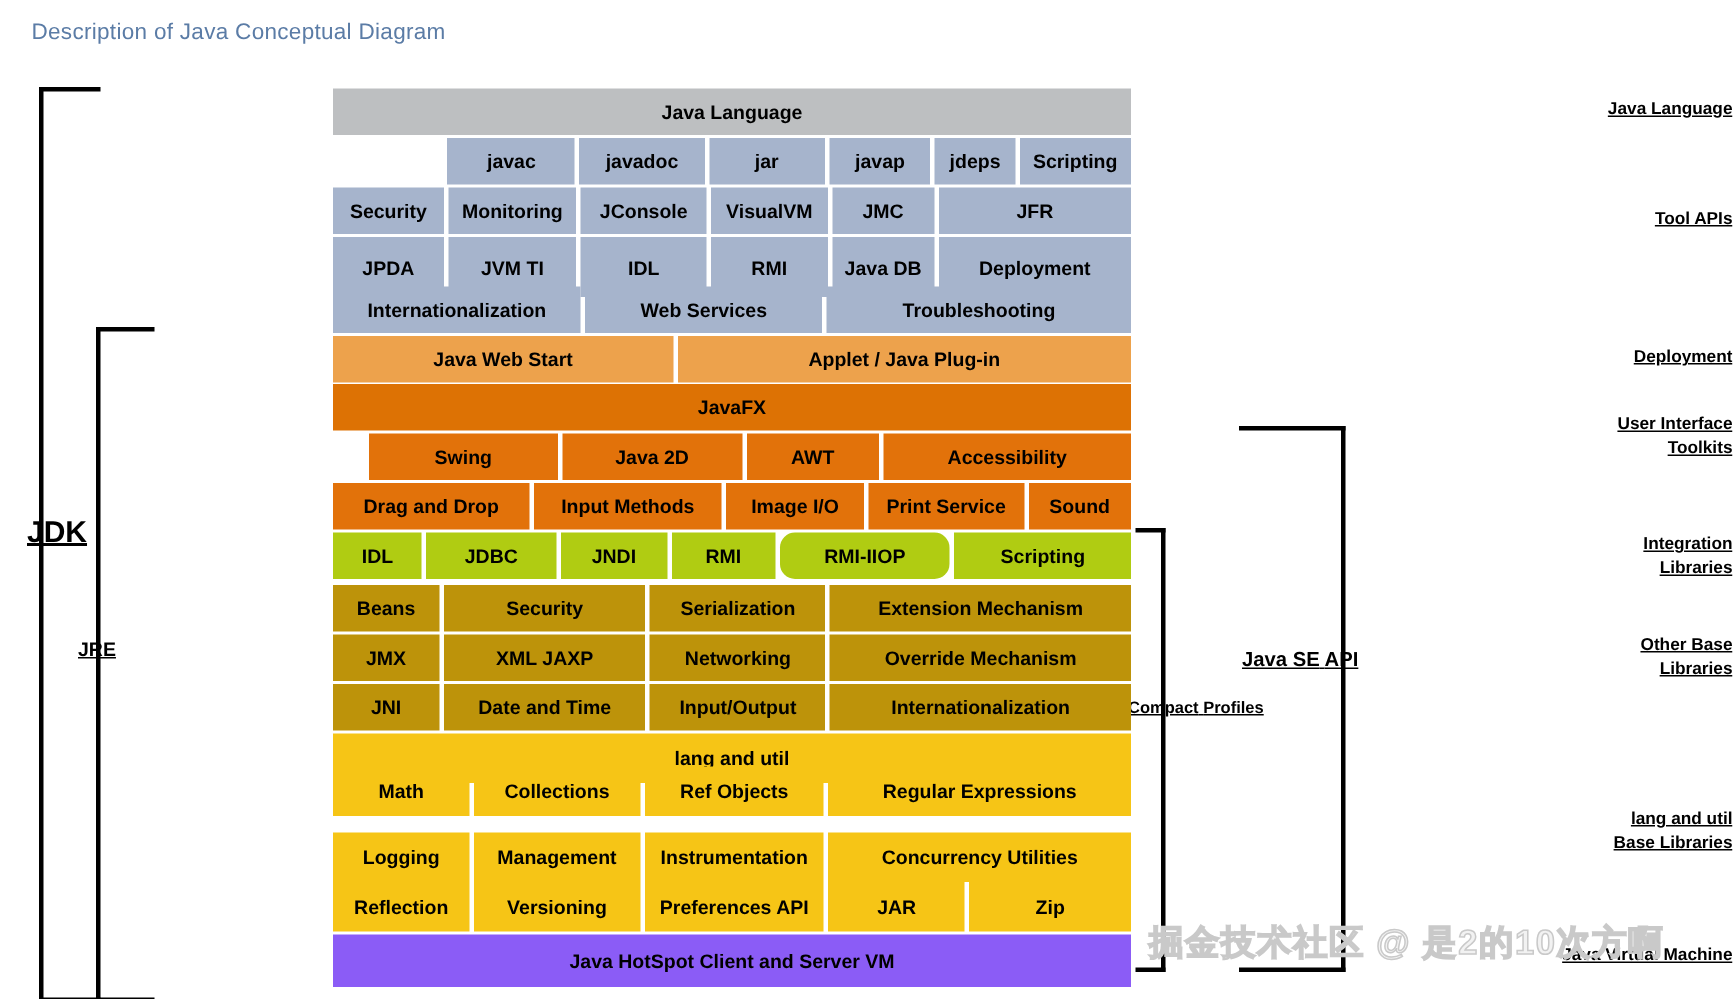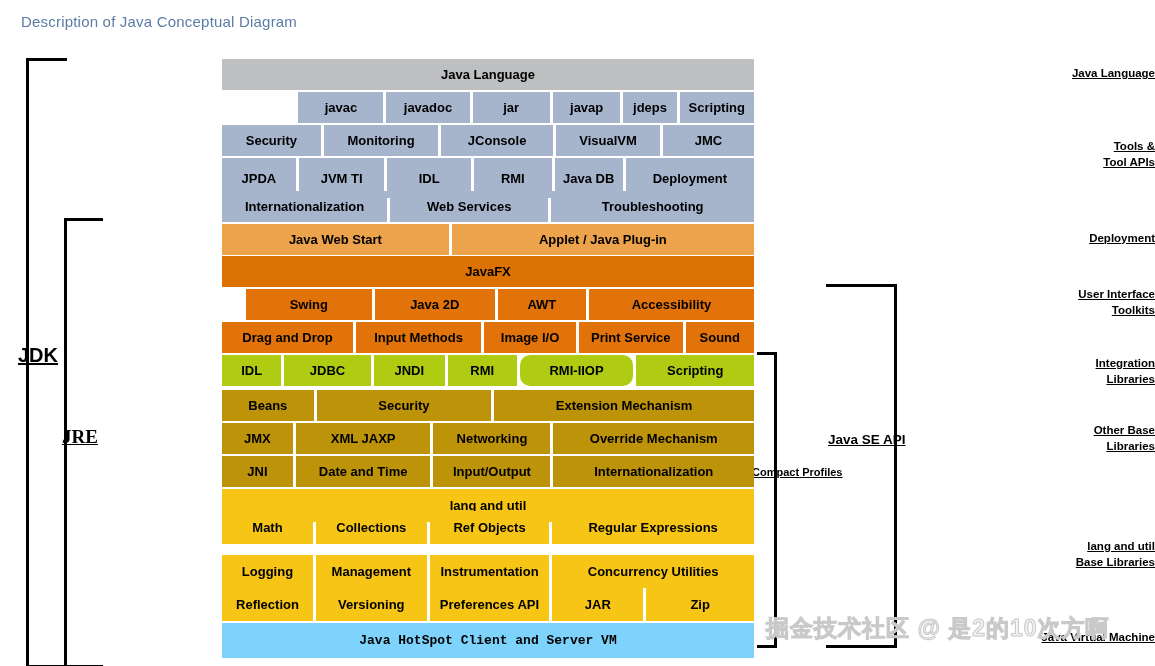--- a/index.html
+++ b/index.html
@@ -50,21 +50,21 @@
 
   
   .c-lang   {background:#bdbfc1;}
   .c-tools  {background:#a6b4cc;}
   .c-deploy {background:#eda24c;}
   .c-javafx {background:#dd7204;}
   .c-ui     {background:#e2720a;}
   .c-integ  {background:#b0cc12;}
   .c-base   {background:#bd930a;}
   .c-langutil{background:#f6c516;}
-  .c-jvm    {background:#7dd3fc;font-family:Liberation Mono, monospace;}
+  .c-jvm    {background:#8b5cf6;}
 
   
   #watermark{
     position:absolute;left:766px;top:613px;
     font-size:23px;font-weight:bold;white-space:nowrap;
     color:#f2f2f2;
     -webkit-text-stroke:1px #c9c9c9;
     text-shadow:0 0 0 #dcdcdc;
     letter-spacing:1px;
   }
@@ -73,48 +73,47 @@
 <body>
 
 <div id="page-title">Description of Java Conceptual Diagram</div>
 
 <div id="diagram">
 
   <div class="bracket br-left br-top br-bottom" style="left:26px;top:58px;width:38px;height:604px;"></div>
   <div class="bracket-label" style="left:18px;top:344px;font-size:20px;">JDK</div>
 
   <div class="bracket br-left br-top br-bottom" style="left:64px;top:218px;width:36px;height:444px;"></div>
-  <div class="bracket-label" style="left:62px;top:426px;font-size:19px;font-family:Liberation Serif, serif;">JRE</div>
+  <div class="bracket-label" style="left:52px;top:426px;font-size:13px;">JRE</div>
 
   <div class="bracket br-right br-top br-bottom" style="left:757px;top:352px;width:17px;height:290px;"></div>
   <div class="bracket-label" style="left:752px;top:466px;width:80px;font-size:11px;">
     <span>Compact</span>
     <span>Profiles</span>
   </div>
 
   <div class="bracket br-right br-top br-bottom" style="left:826px;top:284px;width:68px;height:358px;"></div>
   <div class="bracket-label" style="left:828px;top:432px;width:66px;font-size:13.5px;">
     <span>Java SE</span>
     <span>API</span>
   </div>
 
   <div class="side-label" style="top:66px;width:212px;">
     <span>Java Language</span>
   </div>
 
   <div class="side-label" style="top:139px;width:212px;">
-    <span>Tools &amp;</span>
     <span>Tool APIs</span>
   </div>
 
   <div class="side-label" style="top:231px;width:212px;">
     <span>Deployment</span>
   </div>
 
-  <div class="side-label" style="top:287px;width:212px;">
+  <div class="side-label" style="top:276px;width:212px;">
     <span>User Interface</span>
     <span>Toolkits</span>
   </div>
 
   <div class="side-label" style="top:356px;width:212px;">
     <span>Integration</span>
     <span>Libraries</span>
   </div>
 
   <div class="side-label" style="top:423px;width:212px;">
@@ -142,20 +141,21 @@
       <div class="cell c-tools" style="flex: 70 1 0px;">javap</div>
       <div class="cell c-tools" style="flex: 55 1 0px;">jdeps</div>
       <div class="cell c-tools" style="flex: 77 1 0px;">Scripting</div>
     </div>
   <div class="row" id="row-2" style="top:125px;height:31px;">
       <div class="cell c-tools" style="flex: 76 1 0px;">Security</div>
       <div class="cell c-tools" style="flex: 88 1 0px;">Monitoring</div>
       <div class="cell c-tools" style="flex: 86 1 0px;">JConsole</div>
       <div class="cell c-tools" style="flex: 80 1 0px;">VisualVM</div>
       <div class="cell c-tools" style="flex: 70 1 0px;">JMC</div>
+      <div class="cell c-tools" style="flex: 132 1 0px;">JFR</div>
     </div>
   <div class="row" id="row-3" style="top:158px;height:40px;">
       <div class="cell c-tools" style="flex: 76 1 0px;">JPDA</div>
       <div class="cell c-tools" style="flex: 88 1 0px;">JVM TI</div>
       <div class="cell c-tools" style="flex: 86 1 0px;">IDL</div>
       <div class="cell c-tools" style="flex: 80 1 0px;">RMI</div>
       <div class="cell c-tools" style="flex: 70 1 0px;">Java DB</div>
       <div class="cell c-tools" style="flex: 132 1 0px;">Deployment</div>
     </div>
   <div class="row" id="row-4" style="top:191px;height:31px;">
@@ -187,20 +187,21 @@
       <div class="cell c-integ" style="flex: 61 1 0px;">IDL</div>
       <div class="cell c-integ" style="flex: 89 1 0px;">JDBC</div>
       <div class="cell c-integ" style="flex: 73 1 0px;">JNDI</div>
       <div class="cell c-integ" style="flex: 71 1 0px;">RMI</div>
       <div class="cell c-integ" style="flex: 117 1 0px; border-radius: 10px;">RMI-IIOP</div>
       <div class="cell c-integ" style="flex: 121 1 0px;">Scripting</div>
     </div>
   <div class="row" id="row-10" style="top:390px;height:31px;">
       <div class="cell c-base" style="flex: 72 1 0px;">Beans</div>
       <div class="cell c-base" style="flex: 137 1 0px;">Security</div>
+      <div class="cell c-base" style="flex: 119 1 0px;">Serialization</div>
       <div class="cell c-base" style="flex: 204 1 0px;">Extension Mechanism</div>
     </div>
   <div class="row" id="row-11" style="top:423px;height:31px;">
       <div class="cell c-base" style="flex: 72 1 0px;">JMX</div>
       <div class="cell c-base" style="flex: 137 1 0px;">XML JAXP</div>
       <div class="cell c-base" style="flex: 119 1 0px;">Networking</div>
       <div class="cell c-base" style="flex: 204 1 0px;">Override Mechanism</div>
     </div>
   <div class="row" id="row-12" style="top:456px;height:31px;">
       <div class="cell c-base" style="flex: 72 1 0px;">JNI</div>

